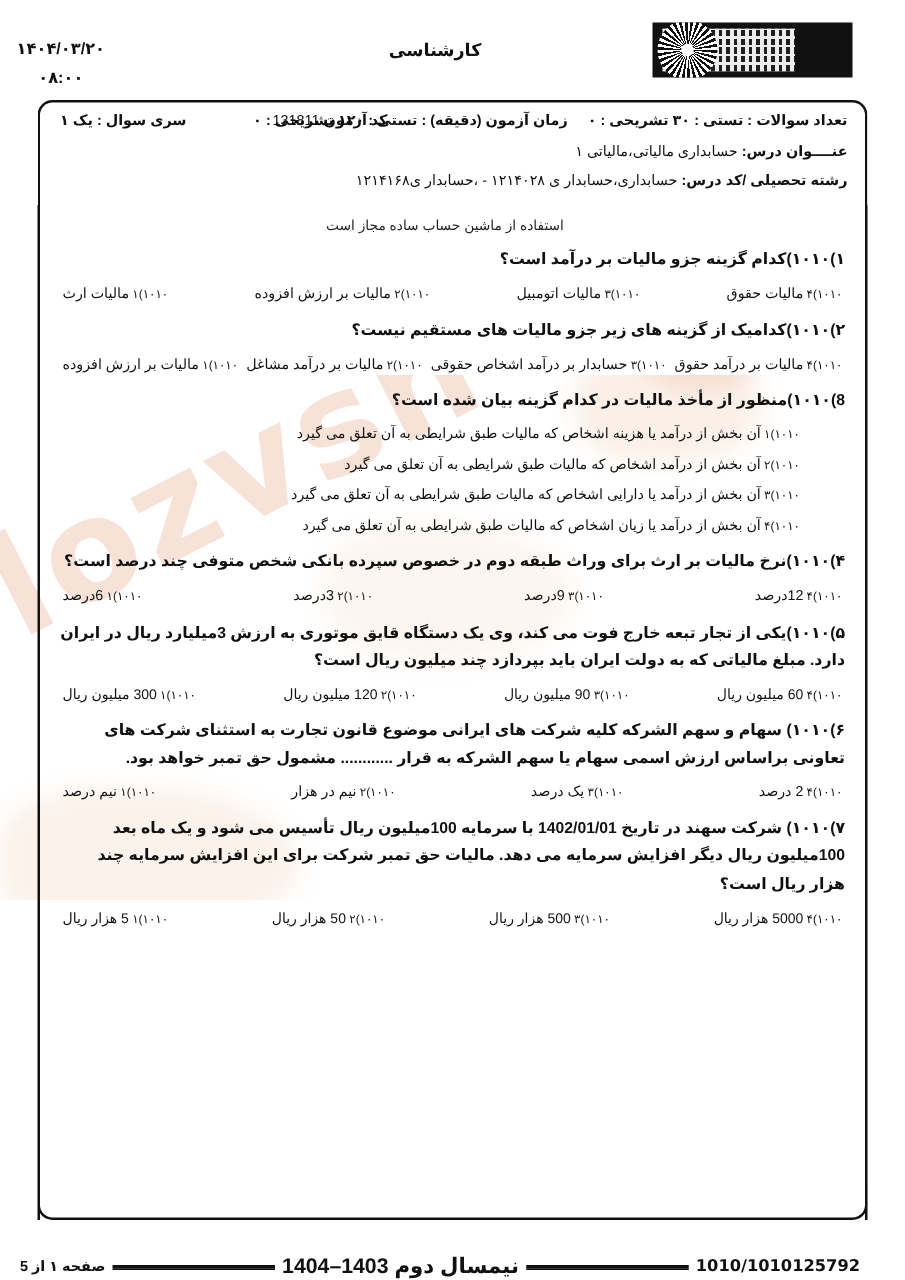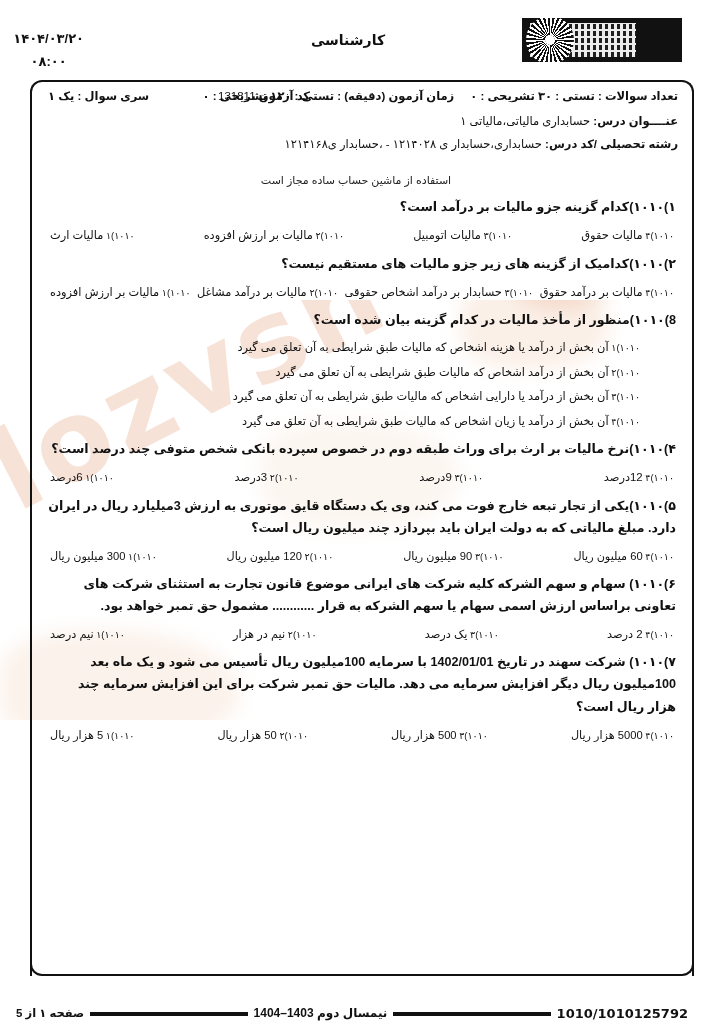--- a/index.html
+++ b/index.html
@@ -106,21 +106,21 @@
     position:absolute;left:16px;top:976px;width:672px;height:26px;z-index:4;
     display:flex;flex-direction:row-reverse;align-items:center;gap:6px;margin-top:24px;
   }
   .fcorner{
     position:absolute;left:30px;top:948px;width:664px;height:28px;z-index:3;
     border-left:2.5px solid #111;border-right:2.5px solid #111;
     border-bottom:2.5px solid #111;border-radius:0 0 12px 12px;
     box-sizing:border-box;
   }
   .f-page{font-size:11.5px;font-weight:700;white-space:nowrap;}
-  .f-term{font-size:12px;font-weight:700;white-space:nowrap;}
+  .f-term{font-size:17px;font-weight:700;white-space:nowrap;}
   .f-code{font-size:13px;font-weight:700;direction:ltr;white-space:nowrap;
     font-family:"DejaVu Sans",sans-serif;}
   .frule{flex:1;height:0;border-top:3px solid #111;border-bottom:1px solid #111;
     margin-top:1px;}
 </style>
 </head>
 <body>
 
 <div class="page">
 

